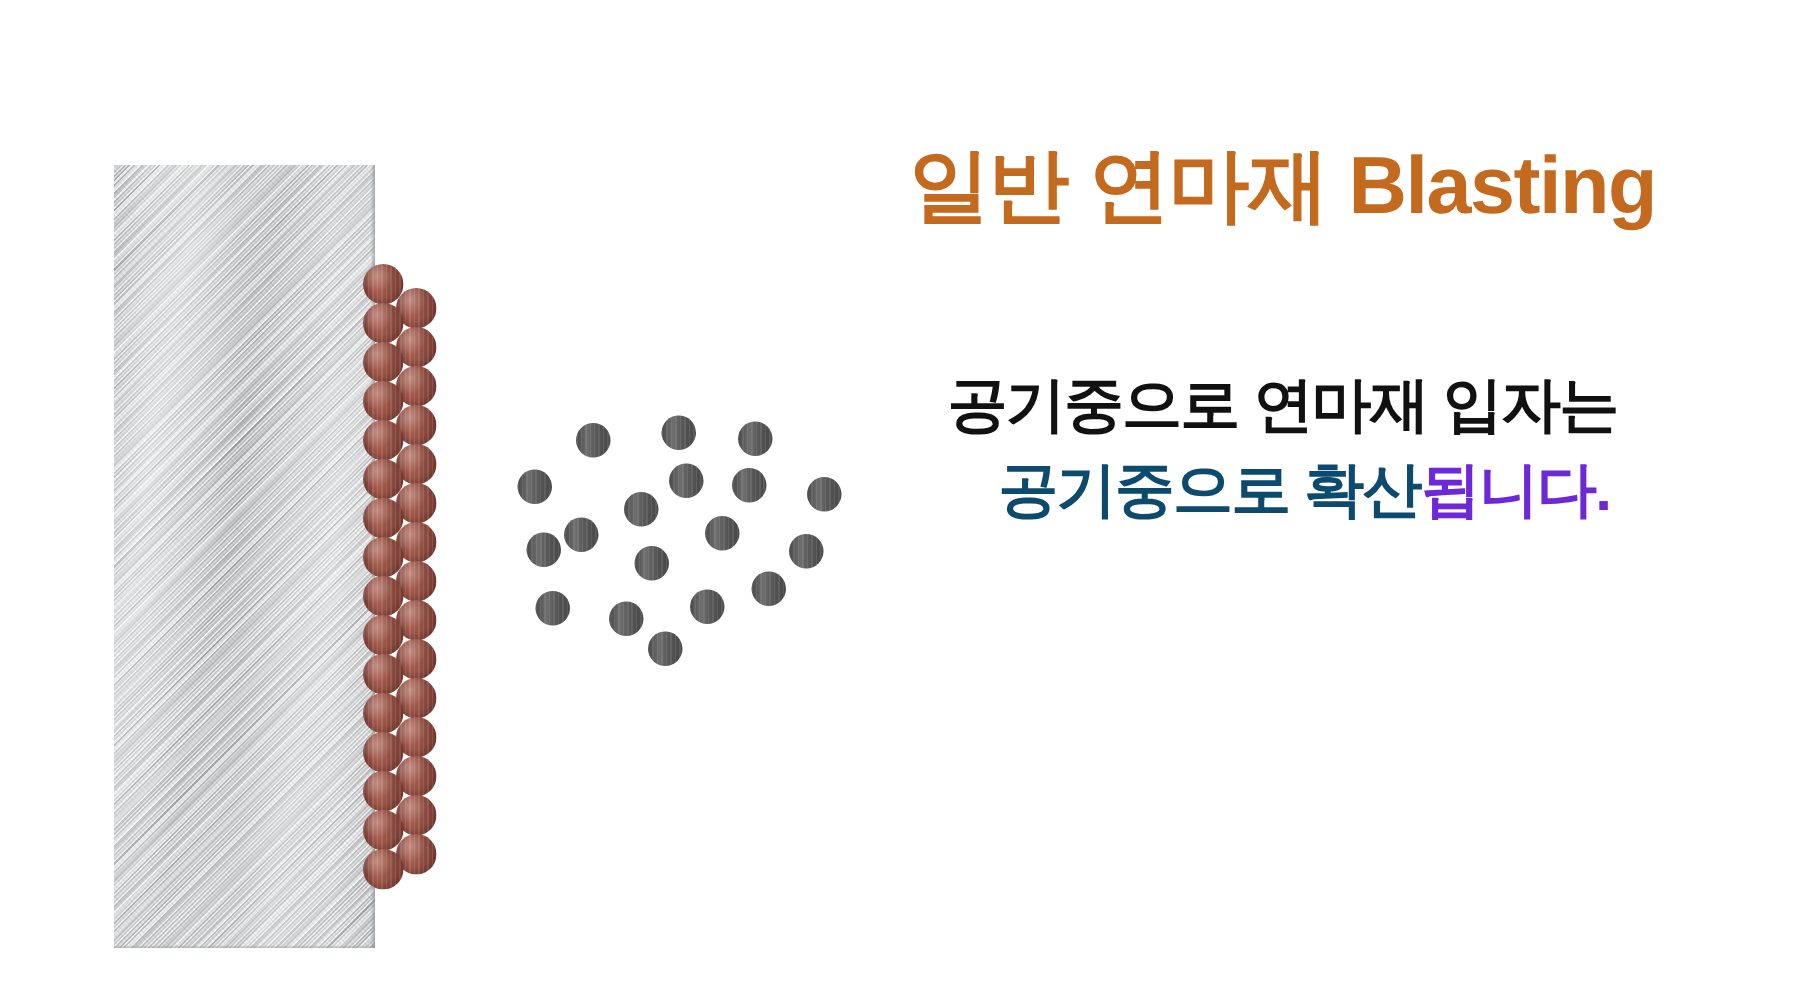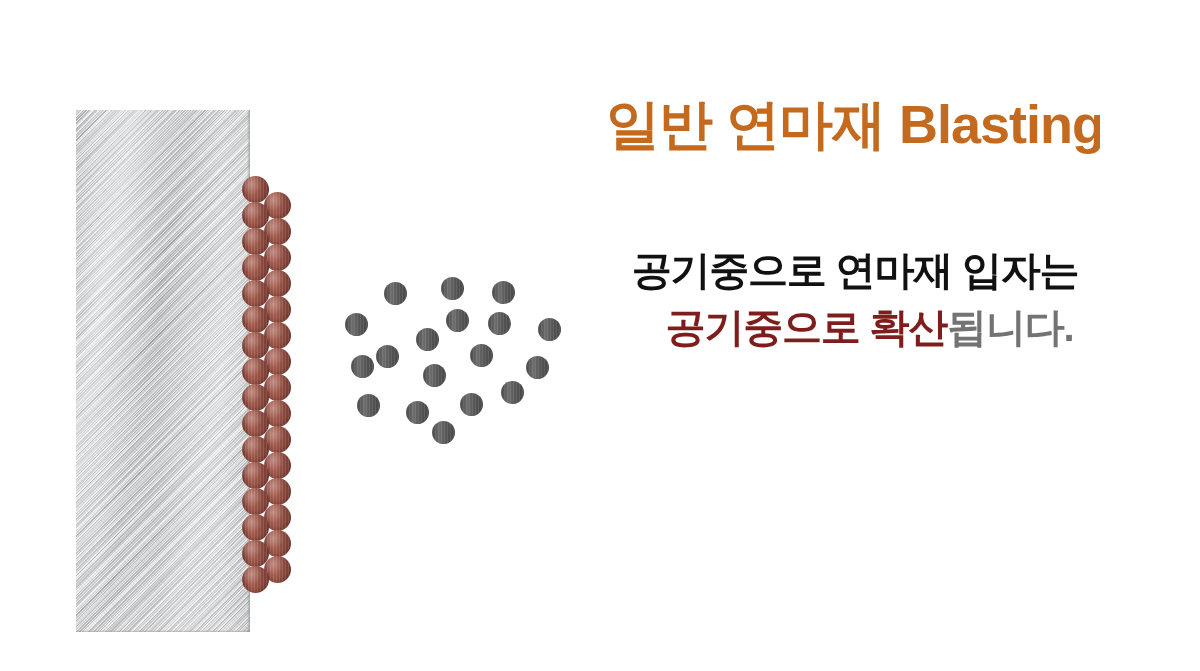--- a/index.html
+++ b/index.html
@@ -10,20 +10,21 @@
   }
   body {
     font-family: "Liberation Sans", sans-serif;
   }
   #stage {
     position: relative;
     width: 1100px;
     height: 671px;
     background: #ffffff;
     overflow: hidden;
+    padding-left: 19px;
   }
 
   
   #plate-wrap {
     position: absolute;
     left: 76px;
     top: 110px;
     width: 174px;
     height: 522px;
   }
@@ -260,17 +261,17 @@
       <div class="particle" style="width: 23px; height: 23px; left: 432px; top: 421px;"></div>
       <div class="particle" style="width: 23px; height: 23px; left: 470px; top: 344px;"></div>
       <div class="particle" style="width: 23px; height: 23px; left: 351px; top: 355px;"></div>
       <div class="particle" style="width: 23px; height: 23px; left: 538px; top: 318px;"></div>
     </div>
 
   <div id="text-col">
     <div id="title" style="color: rgb(195, 106, 31);">일반 연마재 Blasting</div>
     <div id="body-text">
       <div class="bline">공기중으로 연마재 입자는</div>
-      <div class="bline"><span id="hl" style="color: #7f1d1d; margin-left: 29px;">공기중으로 확산</span><span id="tail" style="color: #737373;">됩니다.</span></div>
+      <div class="bline"><span id="hl" style="color: #0c4a6e; margin-left: 29px;">공기중으로 확산</span><span id="tail" style="color: #6d28d9;">됩니다.</span></div>
     </div>
   </div>
 
 </div>
 
 </body></html>

